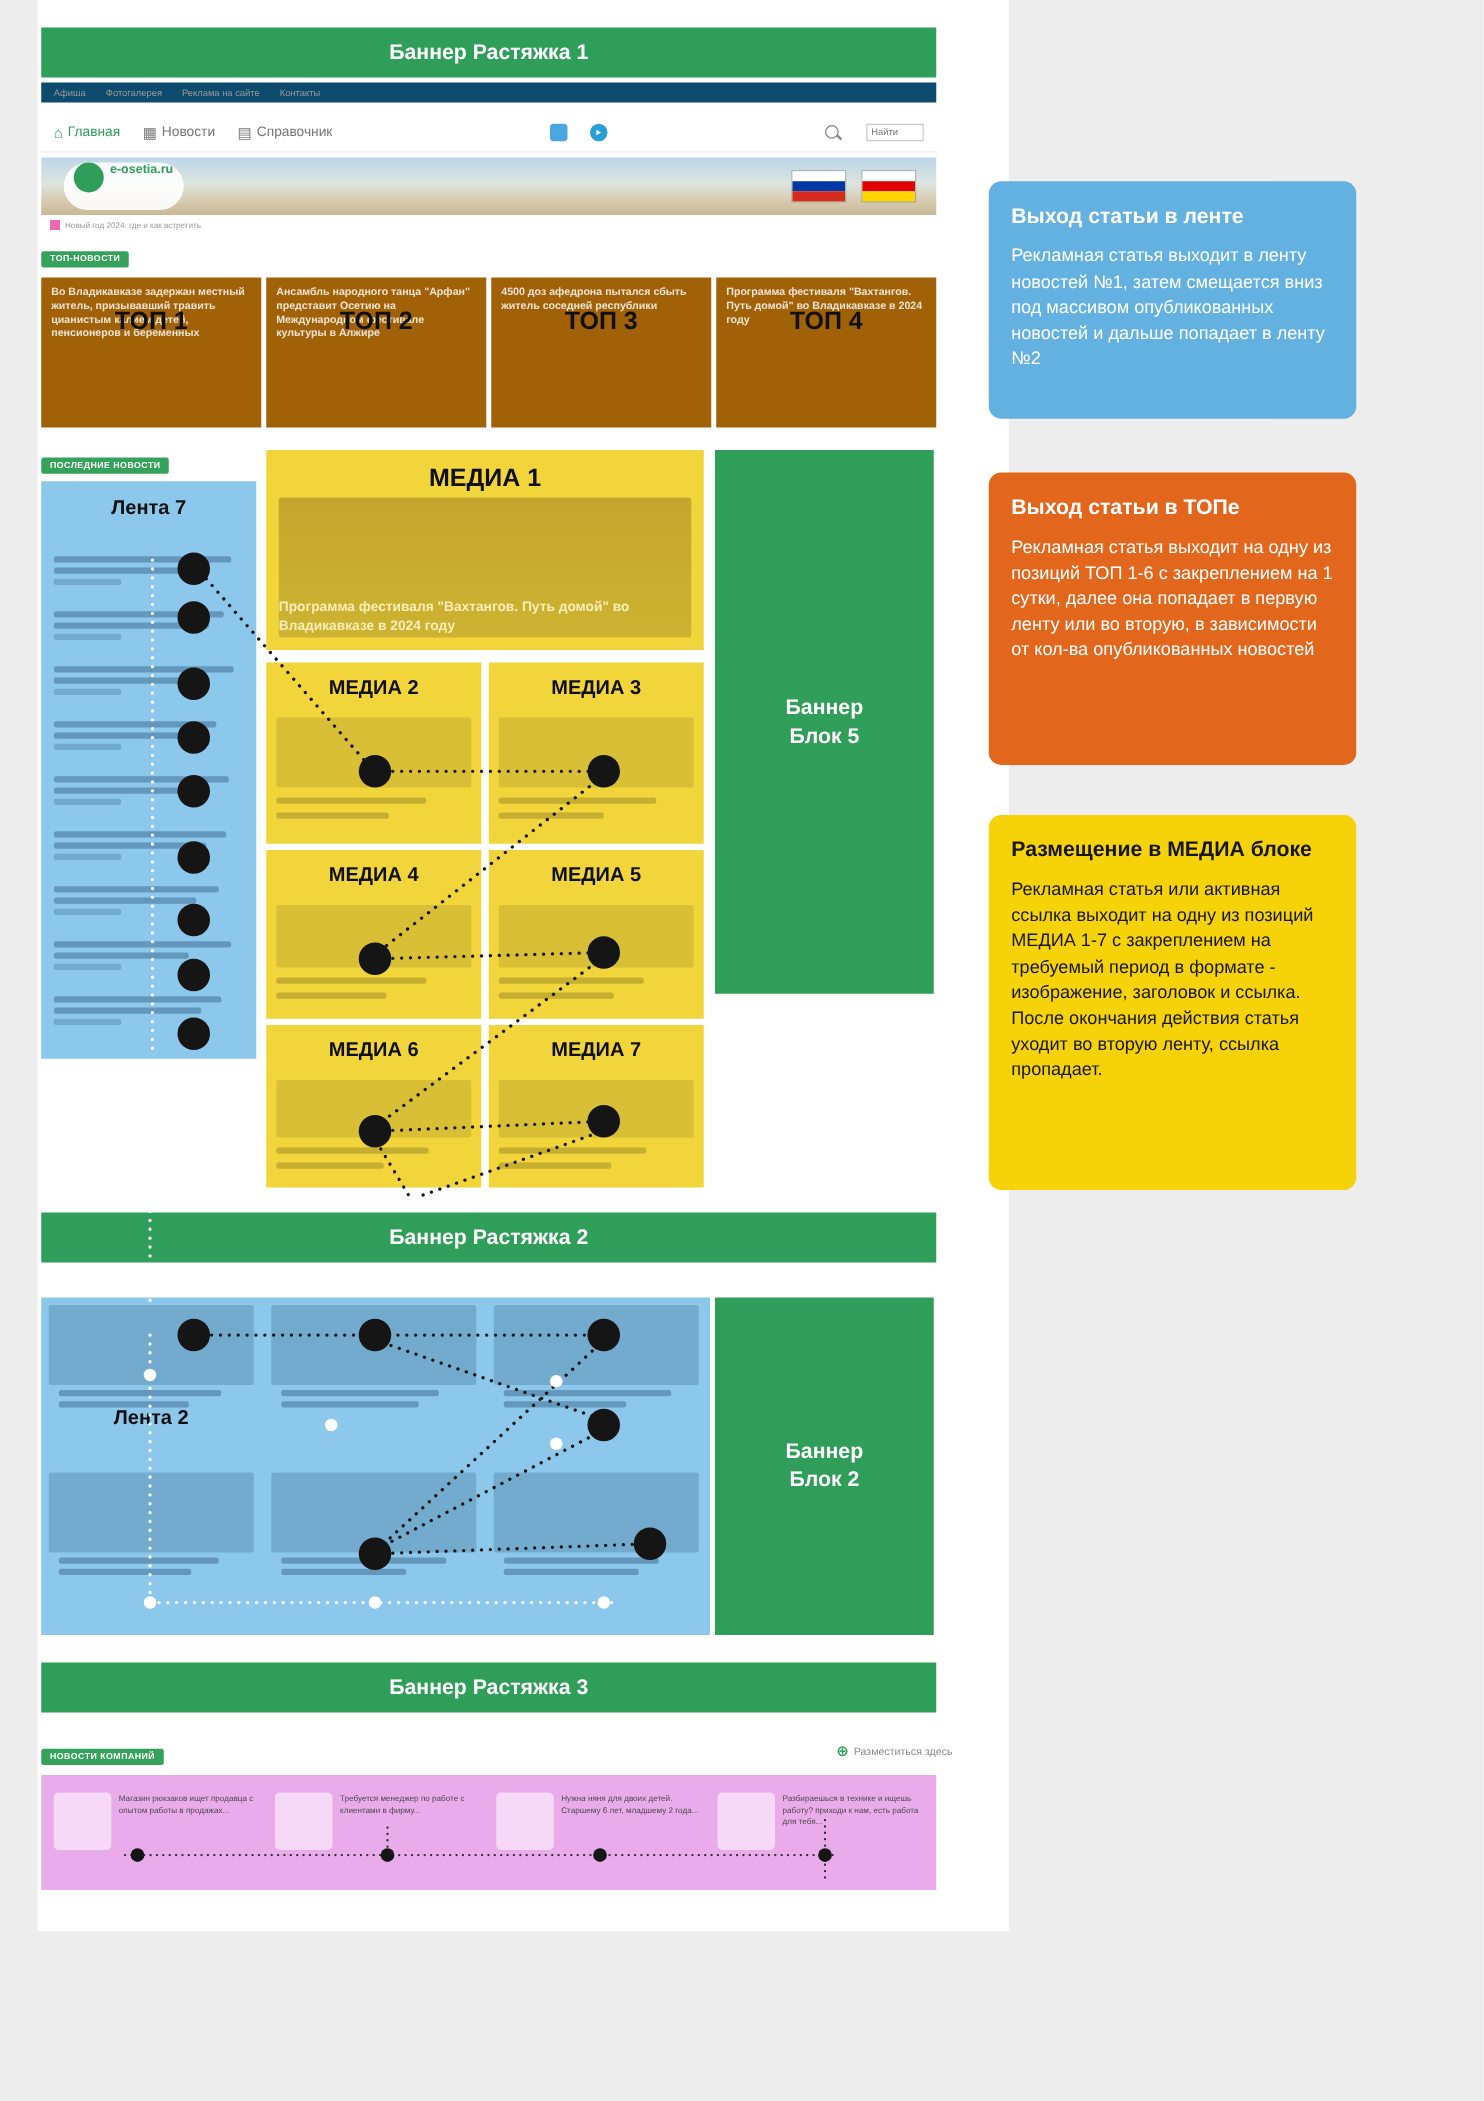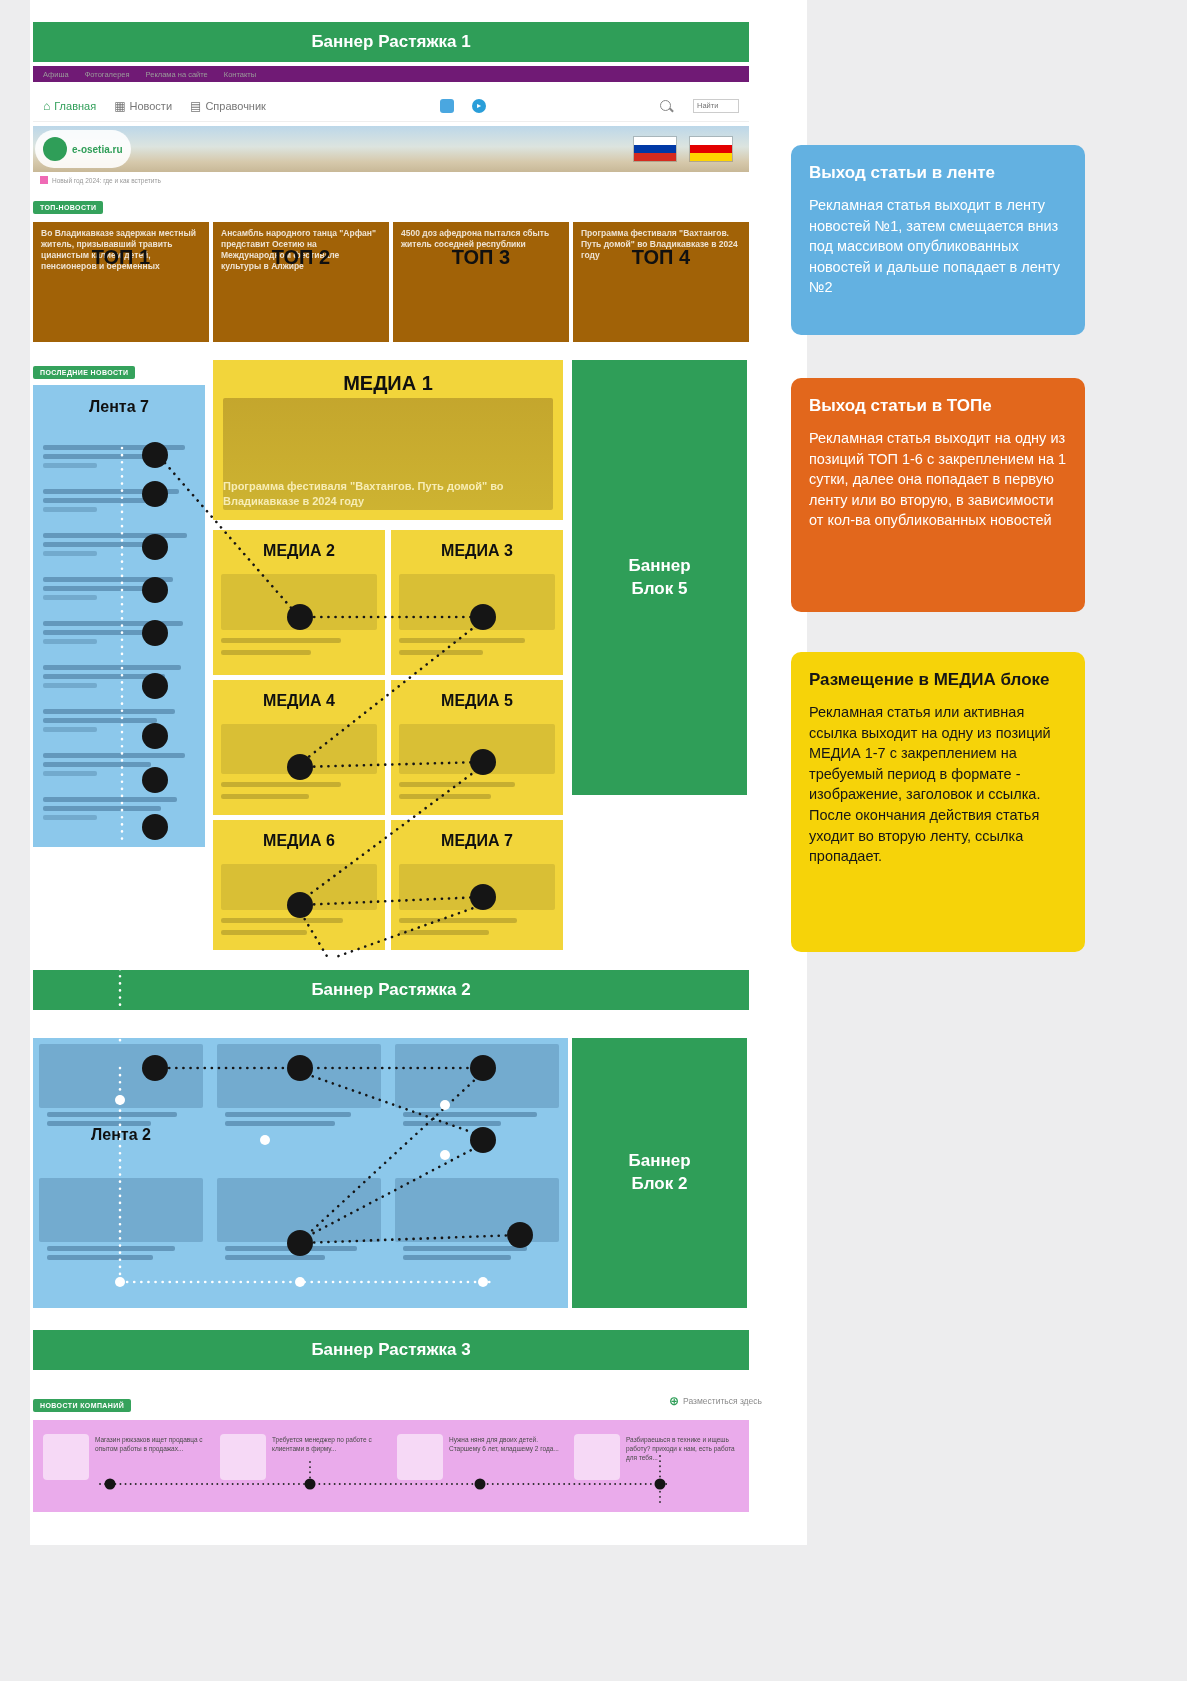--- a/index.html
+++ b/index.html
@@ -7,40 +7,40 @@
   #canvas{position:relative;width:1110px;height:1681px;background:#ededee;overflow:hidden}
   .abs{position:absolute}
   
   .page{left:30px;top:0;width:777px;height:1545px;background:#fff;}
   
   .banner{left:3px;width:716px;height:40px;background:#2f9e58;display:flex;align-items:center;justify-content:center;
           color:#fff;font-weight:bold;font-size:17px;}
   .bblock{background:#2f9e58;display:flex;flex-direction:column;align-items:center;justify-content:center;
           color:#fff;font-weight:bold;font-size:17px;line-height:1.35;}
   
-  .topnav{left:3px;top:66px;width:716px;height:16px;background:#701a75;display:flex;align-items:center;gap:16px;
+  .topnav{left:3px;top:66px;width:716px;height:16px;background:#0c4a6e;display:flex;align-items:center;gap:16px;
           padding-left:10px;box-sizing:border-box;font-size:7.5px;color:#9a9a9a;}
   
   .menubar{left:3px;top:90px;width:716px;height:32px;background:#fff;border-bottom:1px solid #eee;display:flex;
            align-items:center;gap:18px;padding:0 10px;box-sizing:border-box;font-size:11px;color:#777;}
   .mi{display:flex;align-items:center;gap:4px;cursor:pointer}
   .mi.green{color:#2f9e58}
   .mic{font-size:12px}
   .spacer{flex:1}
   .soc{width:14px;height:14px;display:inline-flex;align-items:center;justify-content:center}
   .soc.sq{background:#4aa7e0;border-radius:3px}
   .soc.ci{background:#2a9ed9;border-radius:50%;color:#fff;font-size:8px}
   .mag{width:9px;height:9px;border:1.6px solid #888;border-radius:50%;position:relative;margin-right:4px}
   .mag::after{content:"";position:absolute;width:5px;height:1.6px;background:#888;transform:rotate(45deg);right:-4px;bottom:-1px}
   .sinput{width:46px;height:14px;border:1px solid #ccc;font-size:7.5px;padding:0 3px;box-sizing:border-box;font-family:inherit}
   
   .hstrip{left:3px;top:126px;width:716px;height:46px;
           background:linear-gradient(180deg,#bcd7e9 0%,#dce4df 45%,#d6c9ac 78%,#c8b897 100%);}
-  .logo{position:absolute;left:2px;top:4px;height:38px;padding:0 8px;background:rgba(255,255,255,.88);border-radius:19px;
-        display:flex;align-items:center;gap:5px}
+  .logo{position:absolute;left:18px;top:4px;height:38px;padding:0 8px;background:rgba(255,255,255,.88);border-radius:19px;
+        display:flex;align-items:flex-start;gap:5px}
   .logodot{width:24px;height:24px;border-radius:50%;background:#2f9e58;display:inline-block}
   .logotxt{color:#2f9e58;font-weight:bold;font-size:10px}
   .flag{position:absolute;top:10px;width:44px;height:26px;border:1px solid rgba(0,0,0,.18);box-sizing:border-box;display:flex;flex-direction:column}
   .flag>i{flex:1}
   
   .datenote{left:10px;top:176px;font-size:6.5px;color:#999;display:flex;align-items:center;gap:4px}
   .pinksq{width:8px;height:8px;background:#ef6ab5;display:inline-block}
   .badge{background:#35a25c;color:#fff;font-size:7px;font-weight:bold;letter-spacing:.4px;padding:3px 7px;border-radius:2px;display:inline-block}
   
   .toprow{left:3px;top:222px;width:716px;display:flex;gap:4px}

